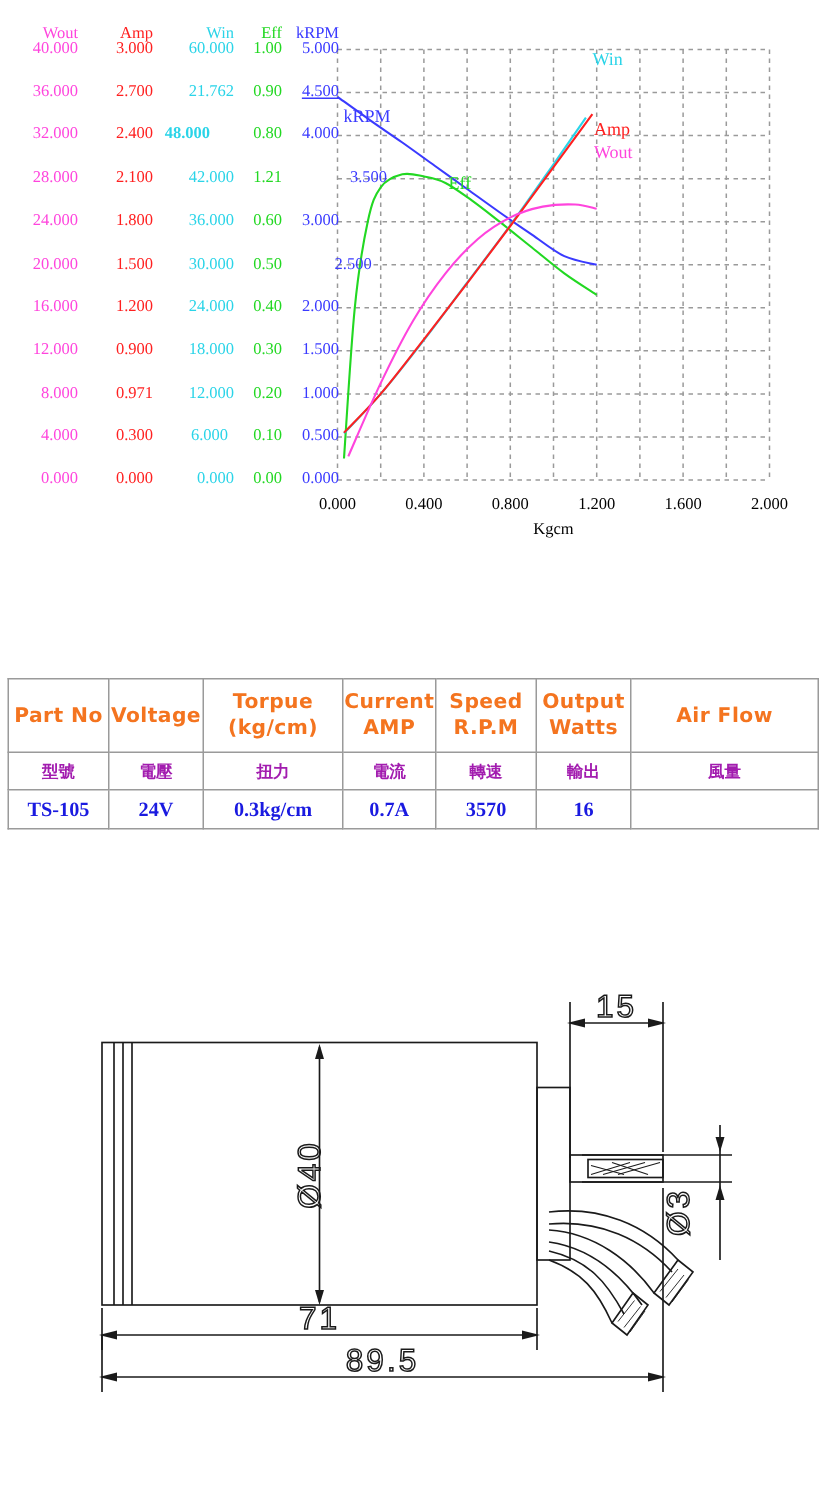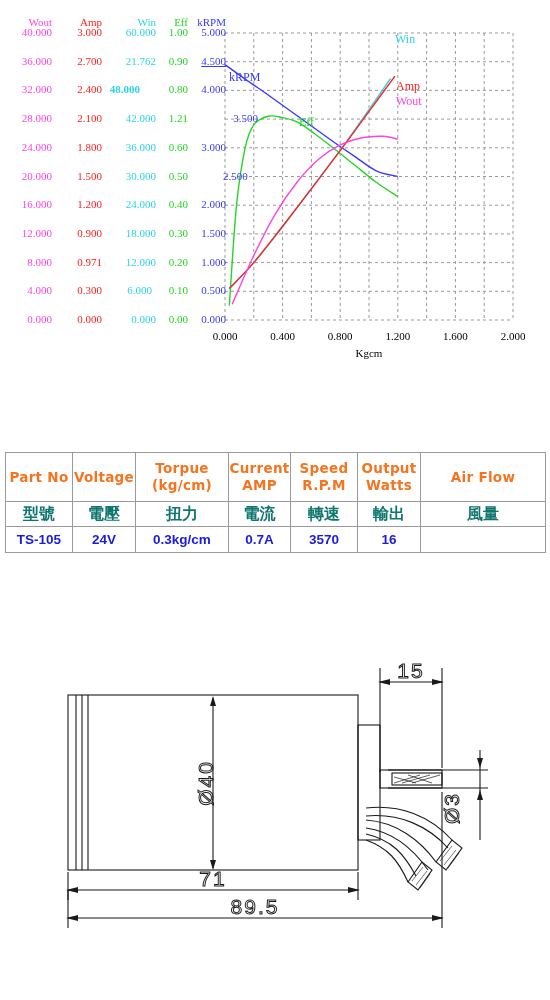--- a/index.html
+++ b/index.html
@@ -43,26 +43,26 @@
   table.spec td{
     border:1px solid #9a9a9a;
     text-align:center;vertical-align:middle;
     padding:0;
   }
   td.hd{
     color:#f4741f;font-size:13.5px;font-weight:600;height:48px;line-height:17px;
     letter-spacing:0.3px;
   }
   td.cn{
-    color:#0f766e;font-size:16px;font-weight:bold;height:24px;
+    color:#a21caf;font-size:11px;font-weight:bold;height:24px;
     font-family:"DejaVu Sans",sans-serif;
   }
   td.val{
     color:#1a1ae0;font-size:13.5px;font-weight:bold;height:25px;
-    font-family:Liberation Sans, sans-serif;
+    font-family:Liberation Serif, serif;
     margin-top:18px;
   }
   .hd-l1{display:block;}
   .hd-l2{display:block;}
 
   
   #drawing-block{position:absolute;left:0;top:640px;width:550px;height:300px;}
   #draw-svg{position:absolute;left:0;top:0;}
   .dim-text{
     font-family:"Liberation Sans",sans-serif;font-size:21px;fill:none;

